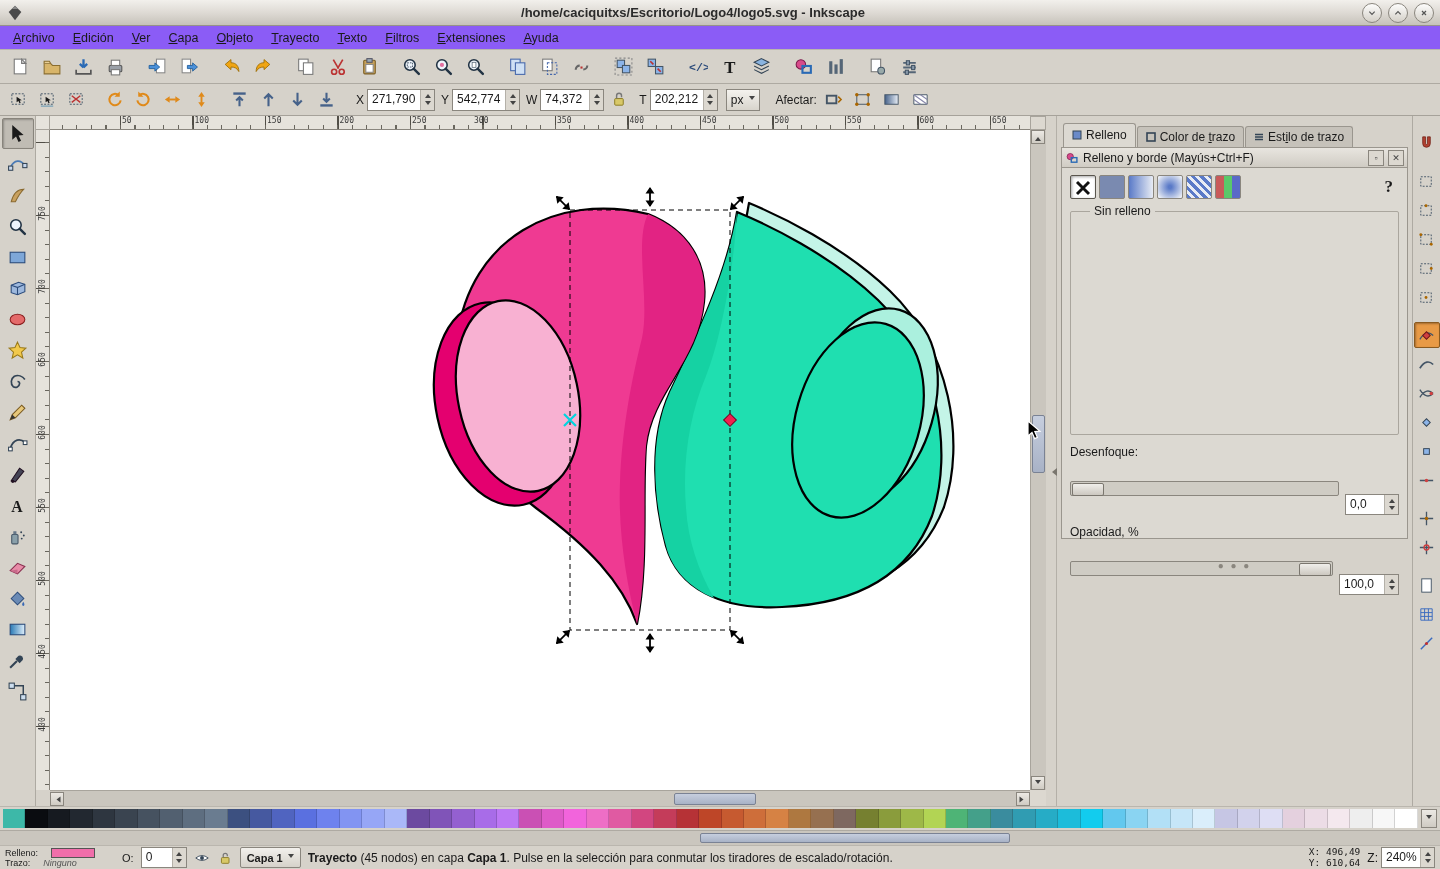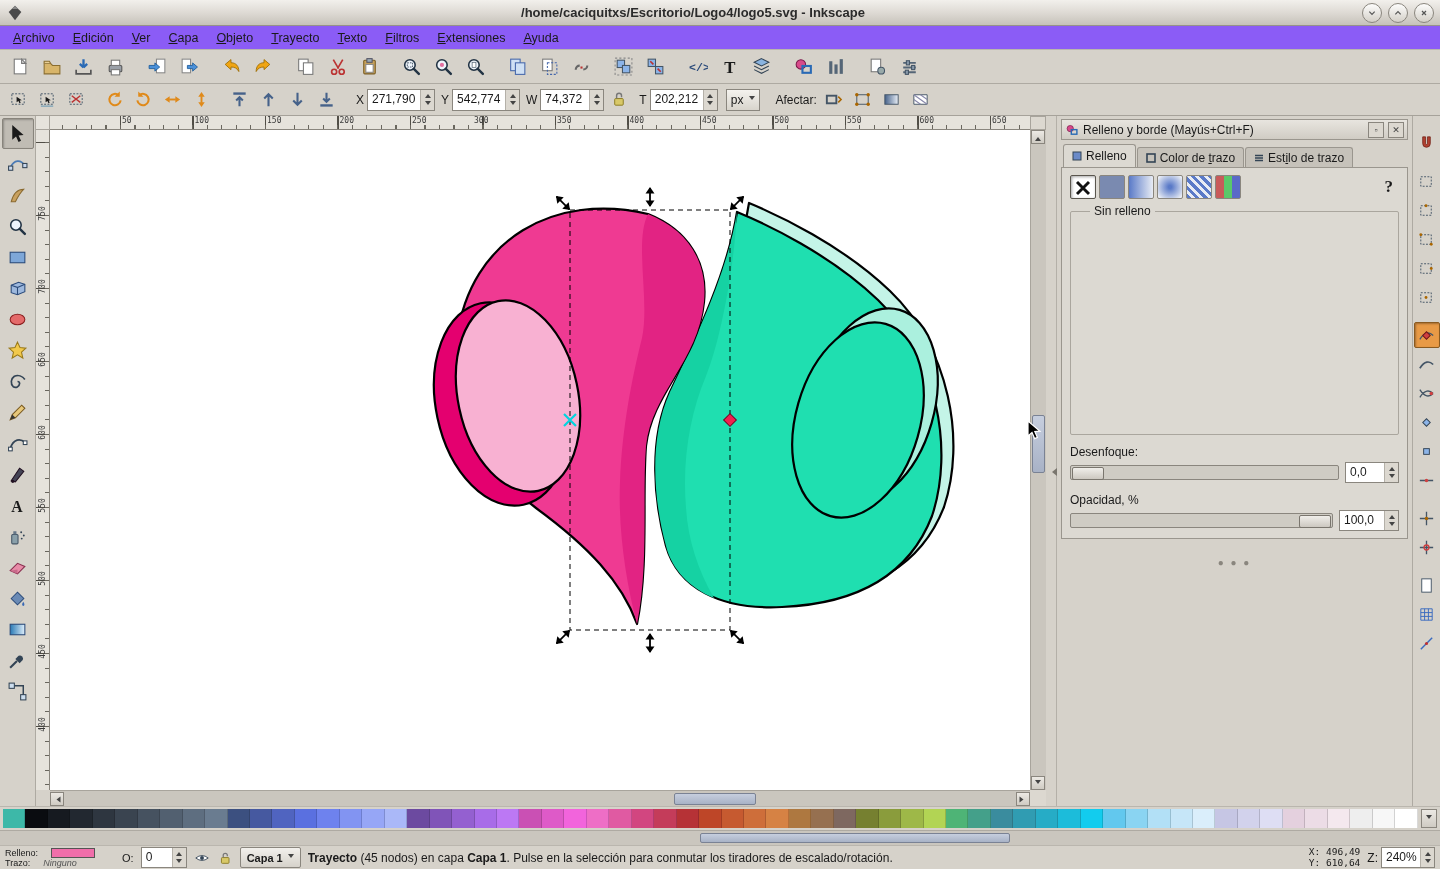--- a/index.html
+++ b/index.html
@@ -89,21 +89,21 @@
   #paint-row{display:flex;align-items:center;gap:3px;}
   .paint-btn{width:26px;height:24px;border:1px solid #8a867e;border-radius:2px;box-sizing:border-box;background:#d4d0c8;}
   .paint-btn.pressed{background:#f2f1ee;box-shadow:inset 1px 1px 3px rgba(0,0,0,.35);border-color:#5a564e;}
   #paint-unknown{margin-left:auto;margin-right:6px;font-weight:bold;font-size:17px;font-family:"Liberation Serif",serif;}
   #nofill-frame{position:relative;margin-top:12px;height:222px;border:1px solid #aaa69e;border-radius:2px;}
   #nofill-label{position:absolute;top:-8px;left:8px;background:#dcd9d2;padding:0 4px;font-size:12px;margin-left:11px;}
   .panel-label{margin-top:10px;font-size:12px;}
   .scale-row{display:flex;align-items:center;margin-top:3px;gap:6px;}
   .scale{position:relative;height:15px;flex:1;background:#cfccc4;border:1px solid #8a867e;border-radius:2px;box-sizing:border-box;}
   .scale .thumb{position:absolute;top:1px;width:30px;height:11px;background:linear-gradient(#f0eeea,#ccc8c0);border:1px solid #7a766e;border-radius:2px;}
-  .spin.small{height:19px;}
+  .spin.small{height:19px;margin-top:32px;}
   #grip-dots{position:absolute;left:0;right:0;top:438px;text-align:center;color:#8a867e;font-size:10px;letter-spacing:2px;}
   
   #snapbar{left:1412px;top:0;width:28px;height:690px;border-left:1px solid #aeaaa2;box-sizing:border-box;background:#d6d2ca;
            display:flex;flex-direction:column;align-items:center;padding-top:14px;}
   .snap-btn{width:24px;height:24px;border:1px solid transparent;border-radius:2px;display:flex;align-items:center;justify-content:center;flex:none;margin-bottom:3px;}
   .snap-btn svg{width:19px;height:19px;}
   .snap-btn.active{background:#e89a46;border-color:#8a5a20;box-shadow:inset 1px 1px 2px rgba(0,0,0,.3);}
   .snap-gap{height:9px;flex:none;}
   
   #palette-row{left:0;top:806px;width:1440px;height:24px;background:#d6d2ca;border-top:1px solid #bab6ae;
@@ -731,49 +731,49 @@
       <div id="canvas-corner-tr" class="abs"></div>
       <div id="canvas-corner-br" class="abs"></div>
     </div>
 
     <div id="dock-gutter" class="abs">
       <div id="gutter-arrow"></div>
     </div>
 
     <div id="dock" class="abs">
       <div id="fs-panel">
-        <div id="fs-titlebar">
-          <svg width="14" height="14" viewBox="0 0 20 20">
-              <circle cx="7.5" cy="8" r="4.5" fill="#d84a8a" stroke="#7a1a4a"></circle>
-              <rect x="9" y="9.5" width="8" height="6.5" fill="none" stroke="#2a6ab5" stroke-width="2"></rect>
-            </svg>
-          <div id="fs-title">Relleno y borde (Mayús+Ctrl+F)</div>
-          <div class="fs-tb-btn">▫</div>
-          <div class="fs-tb-btn">✕</div>
-        </div>
         <div id="fs-tabs">
             <div class="fs-tab active">
               <svg class="tabicon" viewBox="0 0 10 10">
                 <rect x="1" y="1" width="8" height="8" fill="#6a8ac8" stroke="#345"></rect>
               </svg>
               <span>Relleno</span>
             </div>
             <div class="fs-tab">
               <svg class="tabicon" viewBox="0 0 10 10">
                 <rect x="1" y="1" width="8" height="8" fill="none" stroke="#345" stroke-width="1.6"></rect>
               </svg>
               <span>Color de <u>t</u>razo</span>
             </div>
             <div class="fs-tab">
               <svg class="tabicon" viewBox="0 0 10 10">
                 <path d="M1 2.5 h8 M1 5 h8 M1 7.5 h8" stroke="#345" stroke-width="1.4"></path>
               </svg>
               <span>Est<u>i</u>lo de trazo</span>
             </div>
           </div>
+        <div id="fs-titlebar">
+          <svg width="14" height="14" viewBox="0 0 20 20">
+              <circle cx="7.5" cy="8" r="4.5" fill="#d84a8a" stroke="#7a1a4a"></circle>
+              <rect x="9" y="9.5" width="8" height="6.5" fill="none" stroke="#2a6ab5" stroke-width="2"></rect>
+            </svg>
+          <div id="fs-title">Relleno y borde (Mayús+Ctrl+F)</div>
+          <div class="fs-tb-btn">▫</div>
+          <div class="fs-tb-btn">✕</div>
+        </div>
         <div id="fs-content">
           <div id="paint-row">
               <div class="paint-btn pressed" style="background: rgb(255, 255, 255);"><svg viewBox="0 0 20 20">
                   <path d="M5 5 L15 15 M15 5 L5 15" stroke="#111" stroke-width="2.4"></path>
                 </svg></div>
               <div class="paint-btn" style="background: rgb(122, 138, 176);"></div>
               <div class="paint-btn" style="background: linear-gradient(90deg, rgb(90, 122, 200), rgb(232, 236, 244));"></div>
               <div class="paint-btn" style="background: radial-gradient(circle, rgb(90, 122, 200) 10%, rgb(232, 236, 244) 90%);"></div>
               <div class="paint-btn" style="background: repeating-linear-gradient(45deg, rgb(90, 122, 200) 0px, rgb(90, 122, 200) 3px, rgb(232, 236, 244) 3px, rgb(232, 236, 244) 6px);"></div>
               <div class="paint-btn" style="background: linear-gradient(90deg, rgb(200, 90, 90) 33%, rgb(90, 200, 106) 33%, rgb(90, 200, 106) 66%, rgb(90, 106, 200) 66%);"></div>

